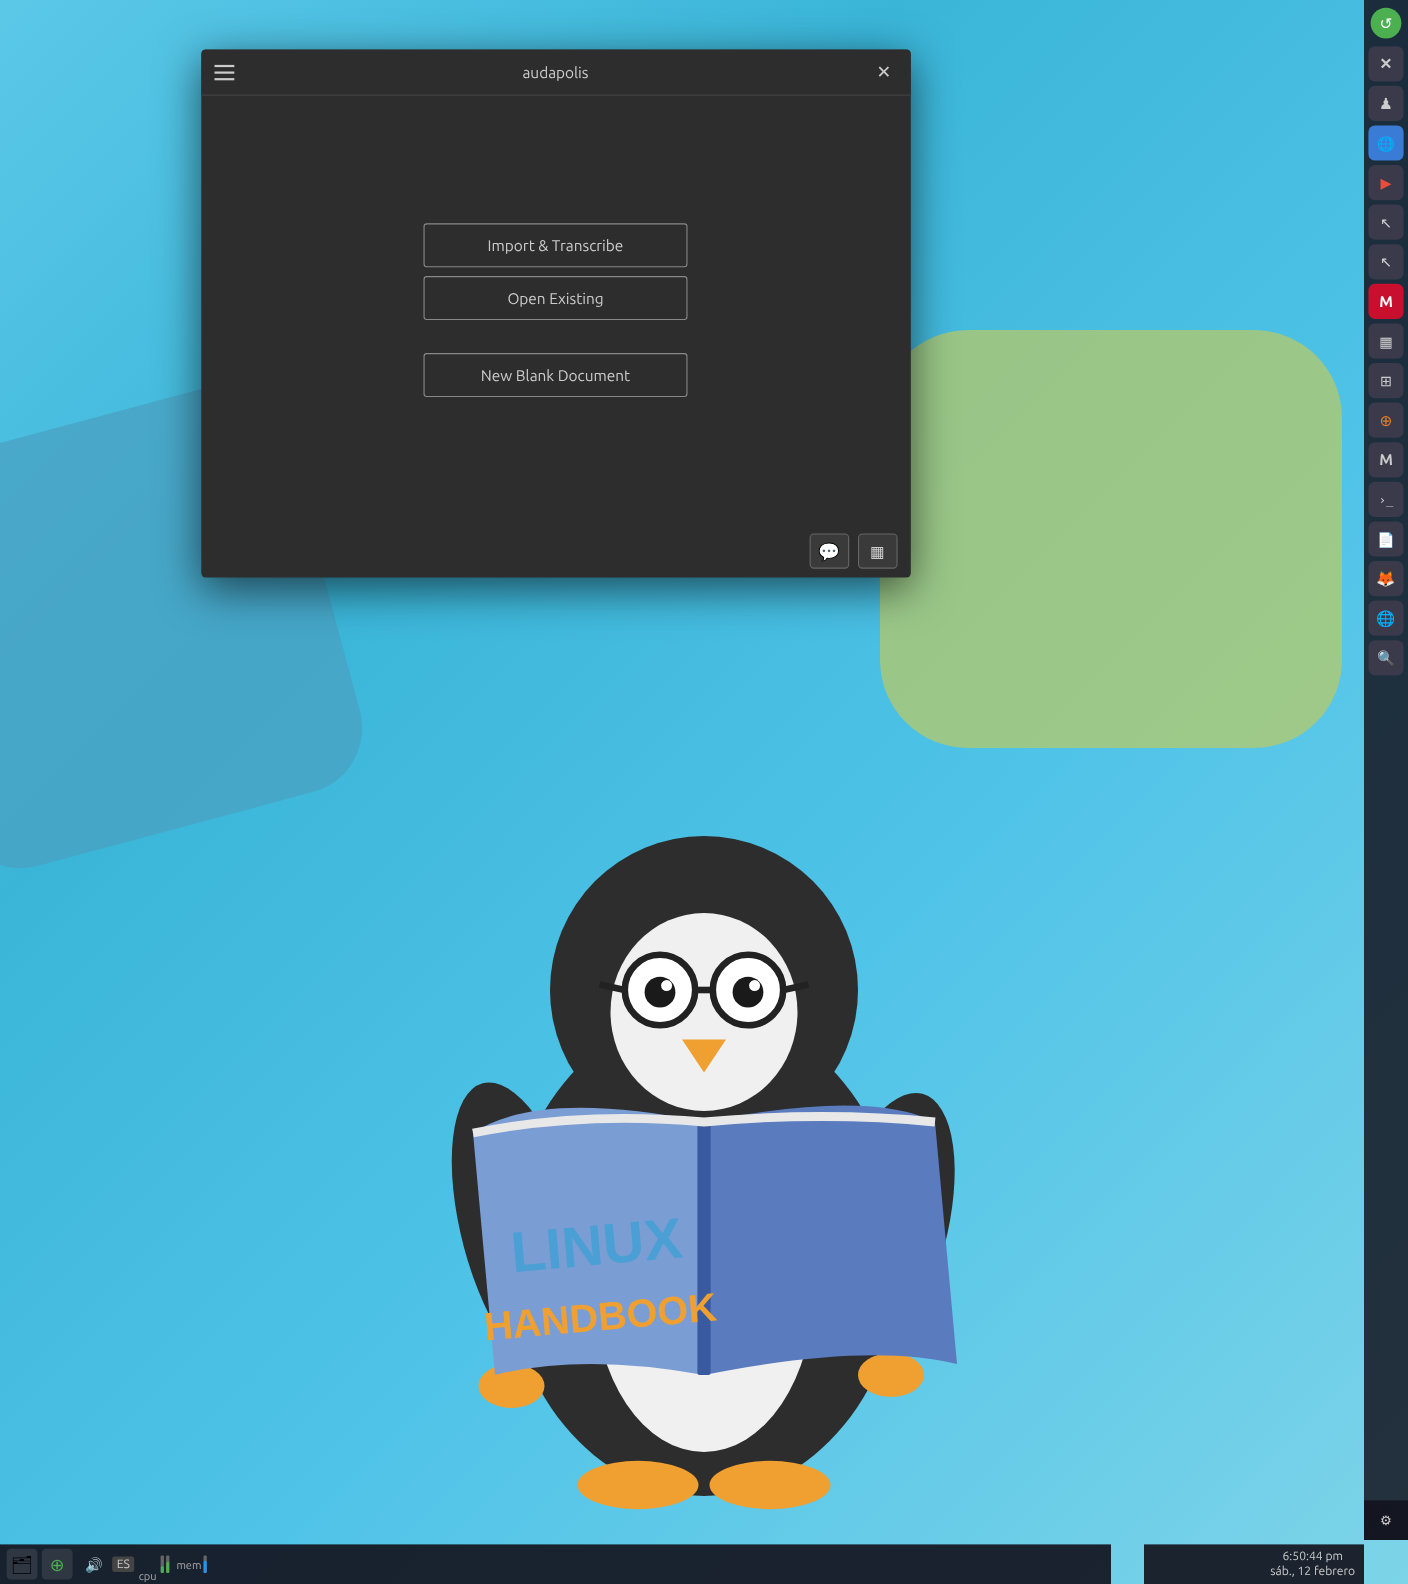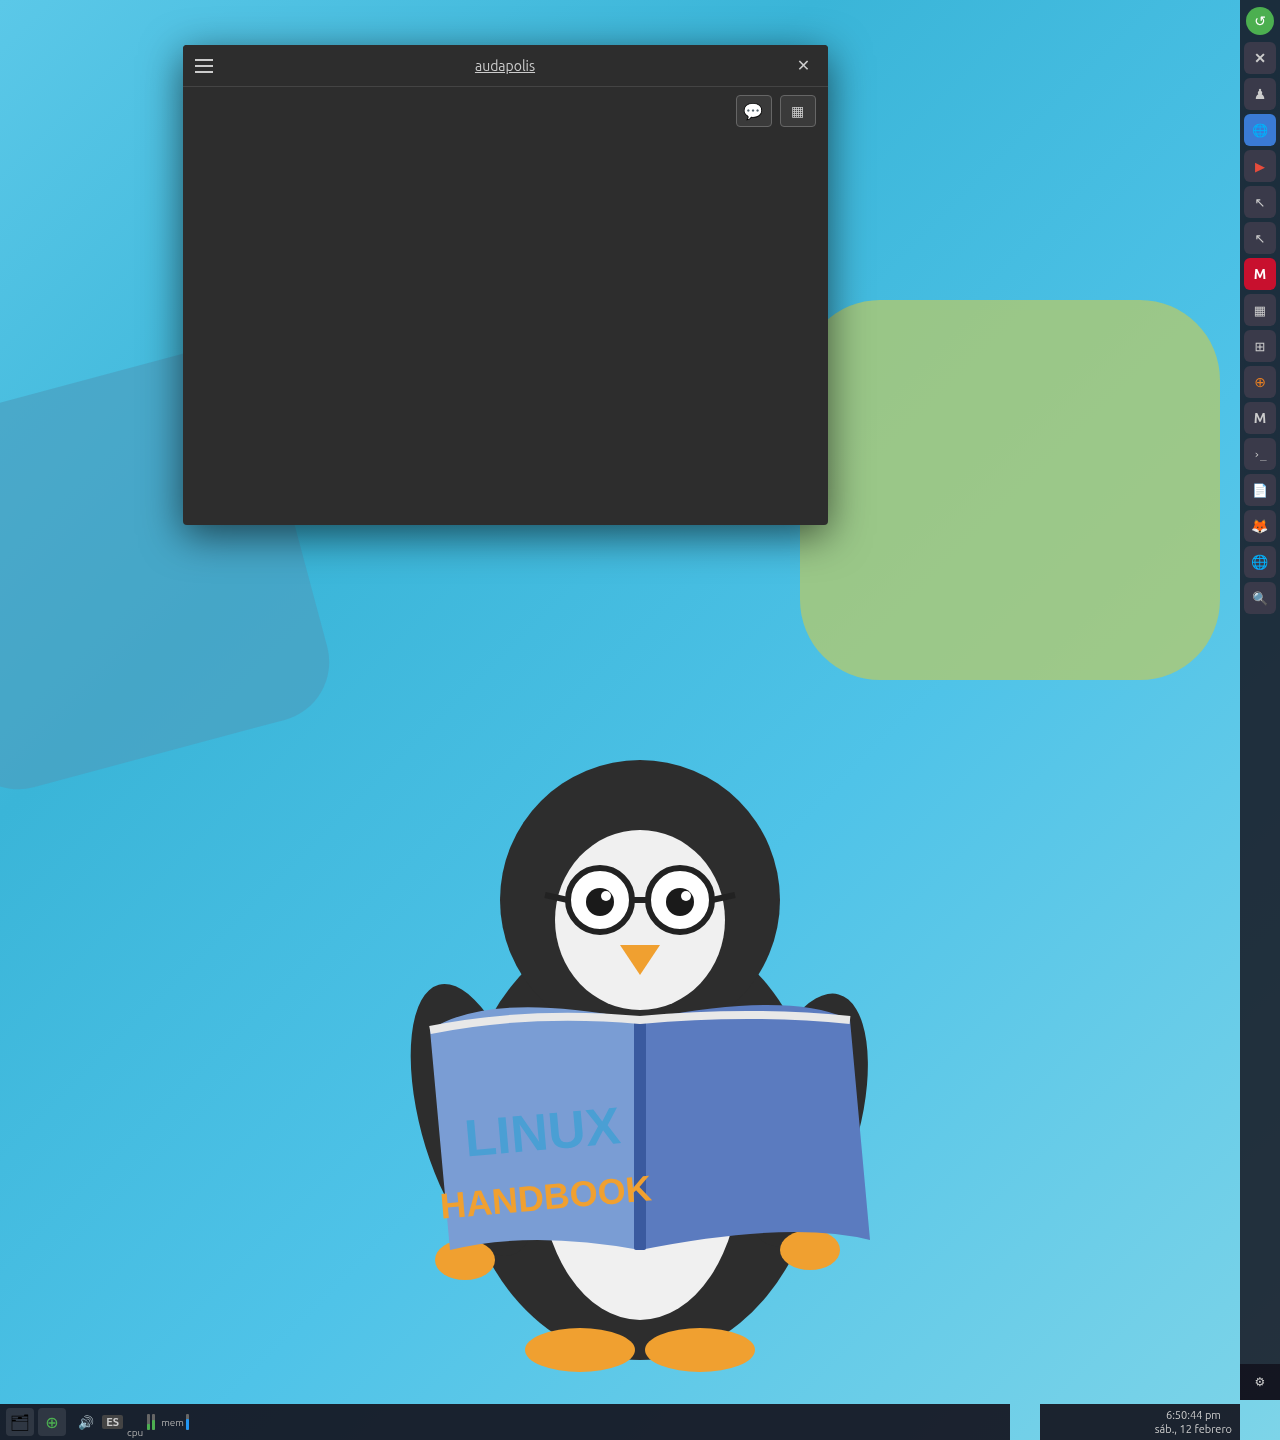--- a/index.html
+++ b/index.html
@@ -152,21 +152,20 @@
       height: 2px;
       background: #ccc;
     }
 
     .modal-title {
       flex: 1;
       text-align: center;
       color: #ccc;
       font-size: 14px;
       font-weight: 400;
-      text-decoration: underline;
     }
 
     .modal-close-btn {
       width: 24px;
       height: 24px;
       display: flex;
       align-items: center;
       justify-content: center;
       cursor: pointer;
       color: #ccc;
@@ -284,21 +283,21 @@
       background: #4CAF50;
       border-radius: 1px;
     }
 
     .locale-badge {
       background: #444;
       color: #ccc;
       font-size: 11px;
       padding: 1px 4px;
       border-radius: 2px;
-      font-weight: bold;
+      font-weight: normal;
     }
 
     
     .taskbar-center {
       display: flex;
       align-items: center;
       gap: 4px;
       margin-left: 8px;
     }
 
@@ -380,20 +379,26 @@
       <div class="modal-titlebar">
         <div class="modal-menu-icon">
           <span></span>
           <span></span>
           <span></span>
         </div>
         <div class="modal-title">audapolis</div>
         <div class="modal-close-btn">✕</div>
       </div>
 
+      <div class="modal-body">
+        <button class="modal-btn">Import &amp; Transcribe</button>
+        <button class="modal-btn">Open Existing</button>
+        <div class="modal-btn-gap"></div>
+        <button class="modal-btn">New Blank Document</button>
+      </div>
 
       <div class="modal-footer">
         <div class="modal-footer-btn">
           <span style="font-size:16px; color:#ccc;">💬</span>
         </div>
         <div class="modal-footer-btn">
           <span style="font-size:14px; color:#ccc;">▦</span>
         </div>
       </div>
     </div>

